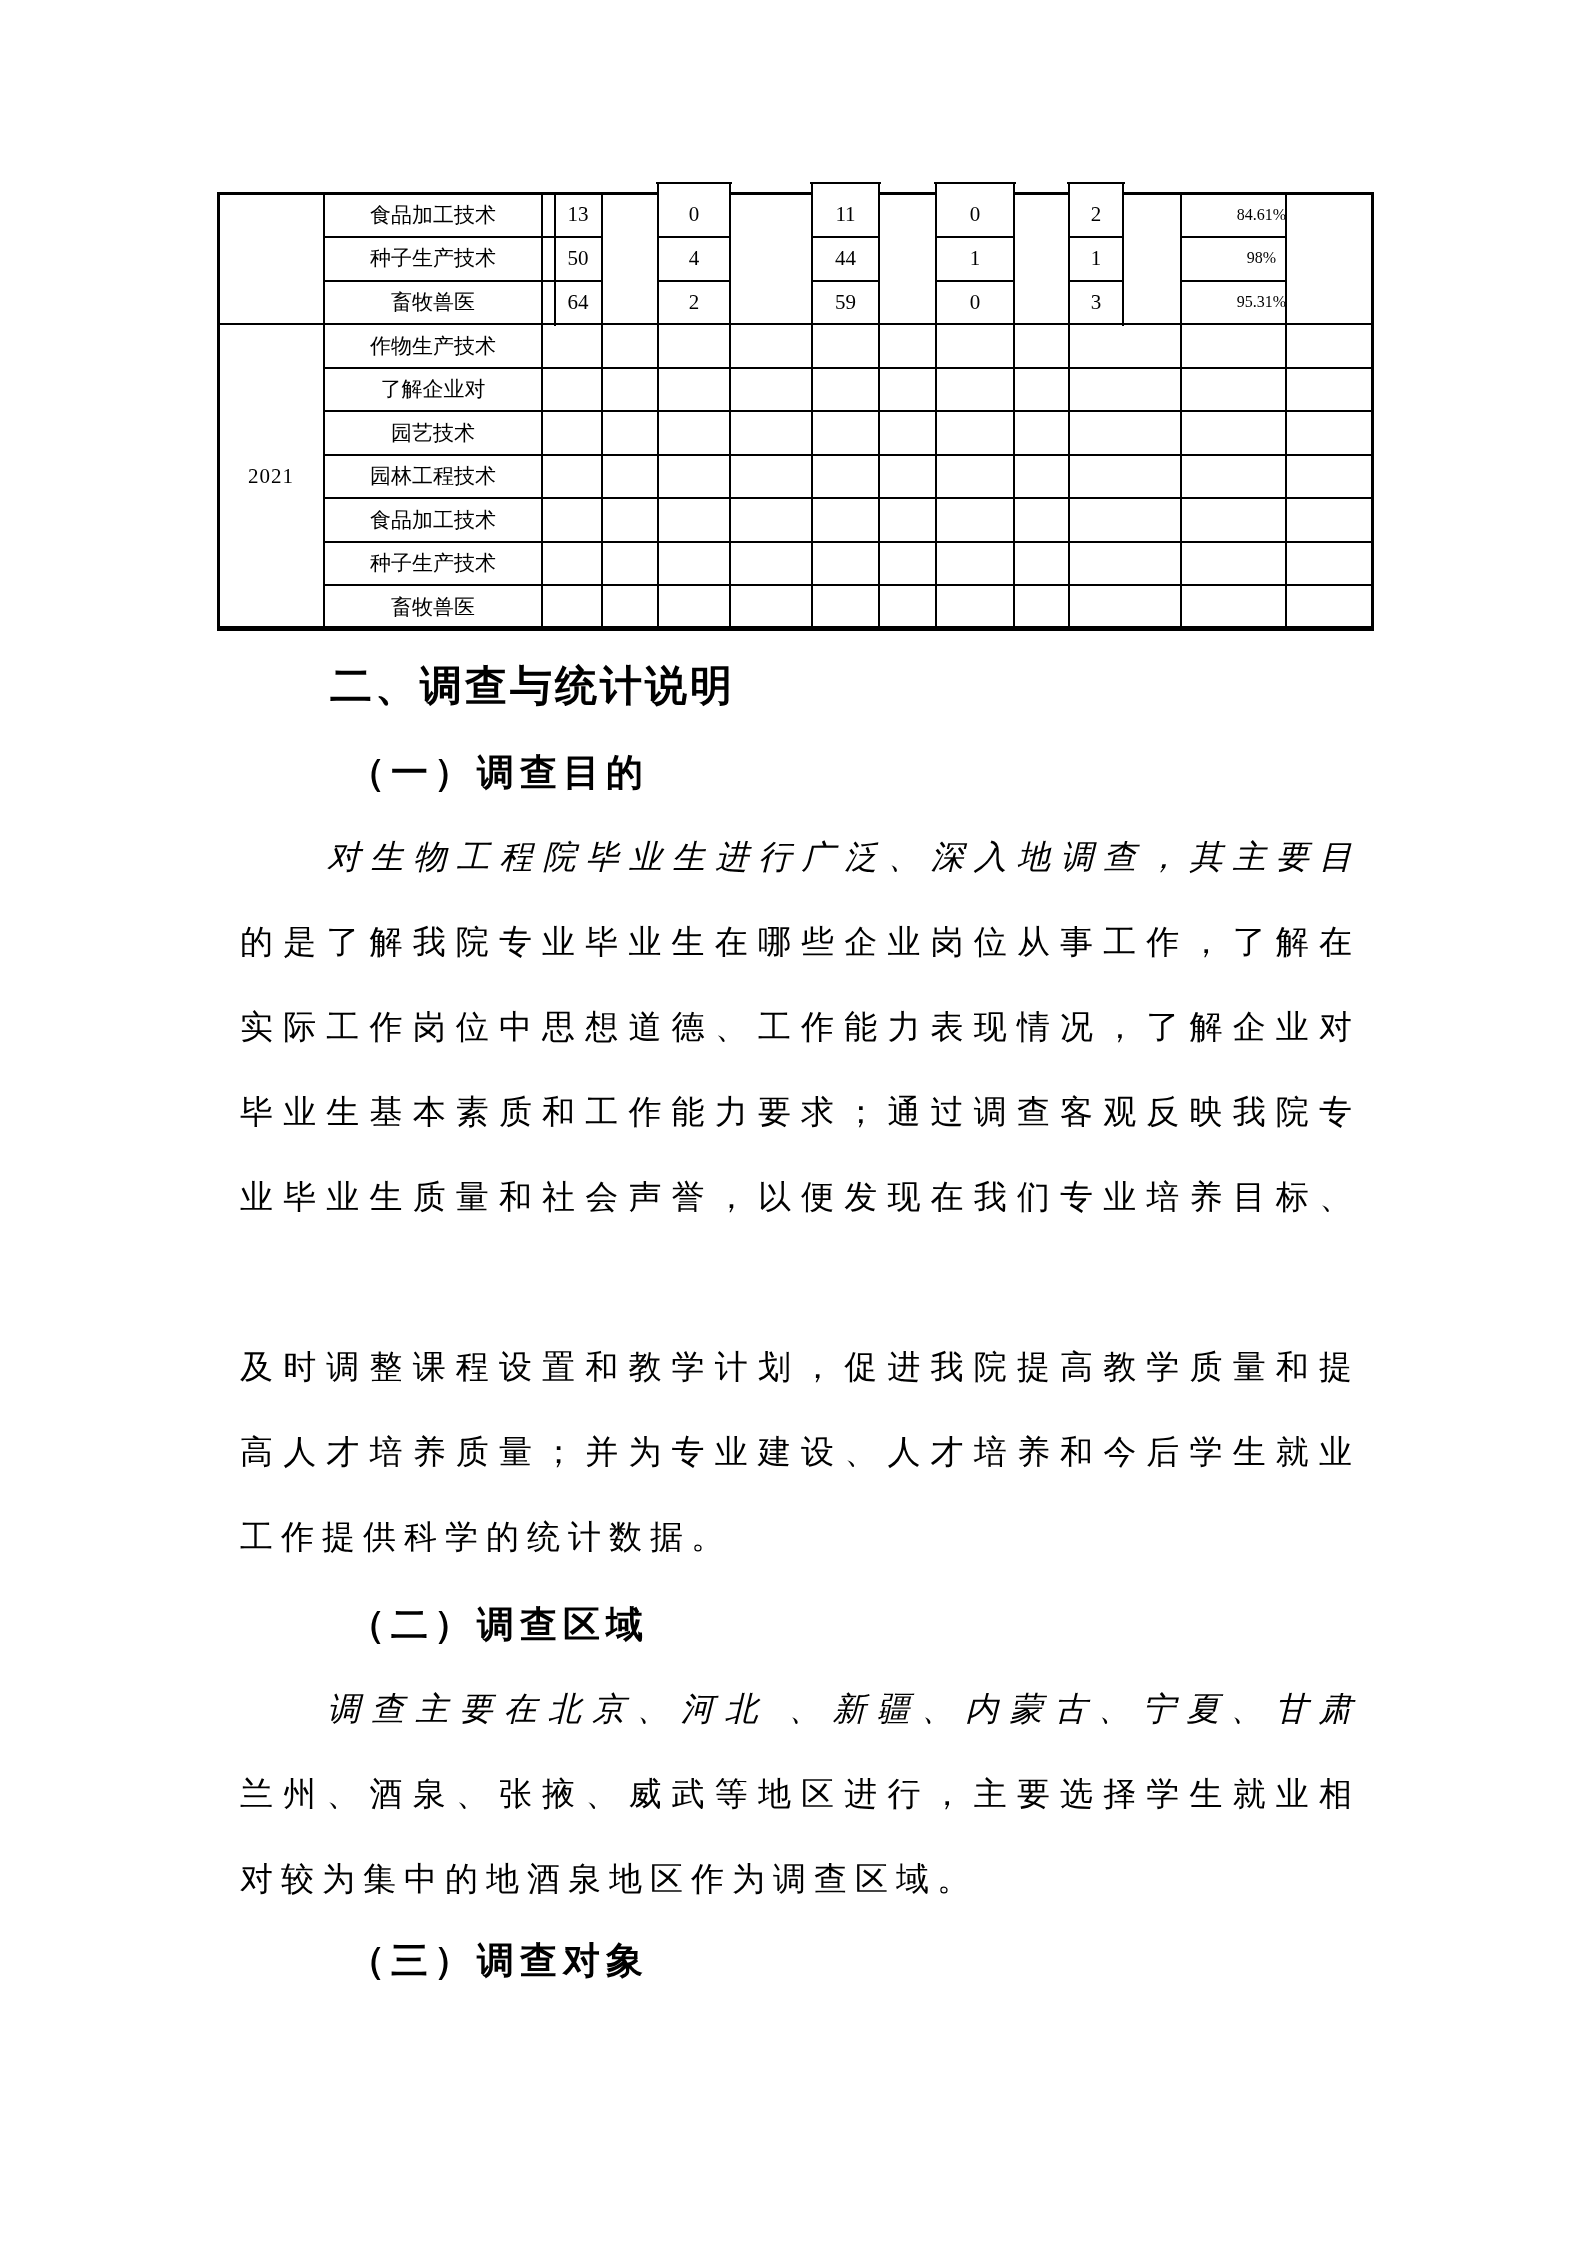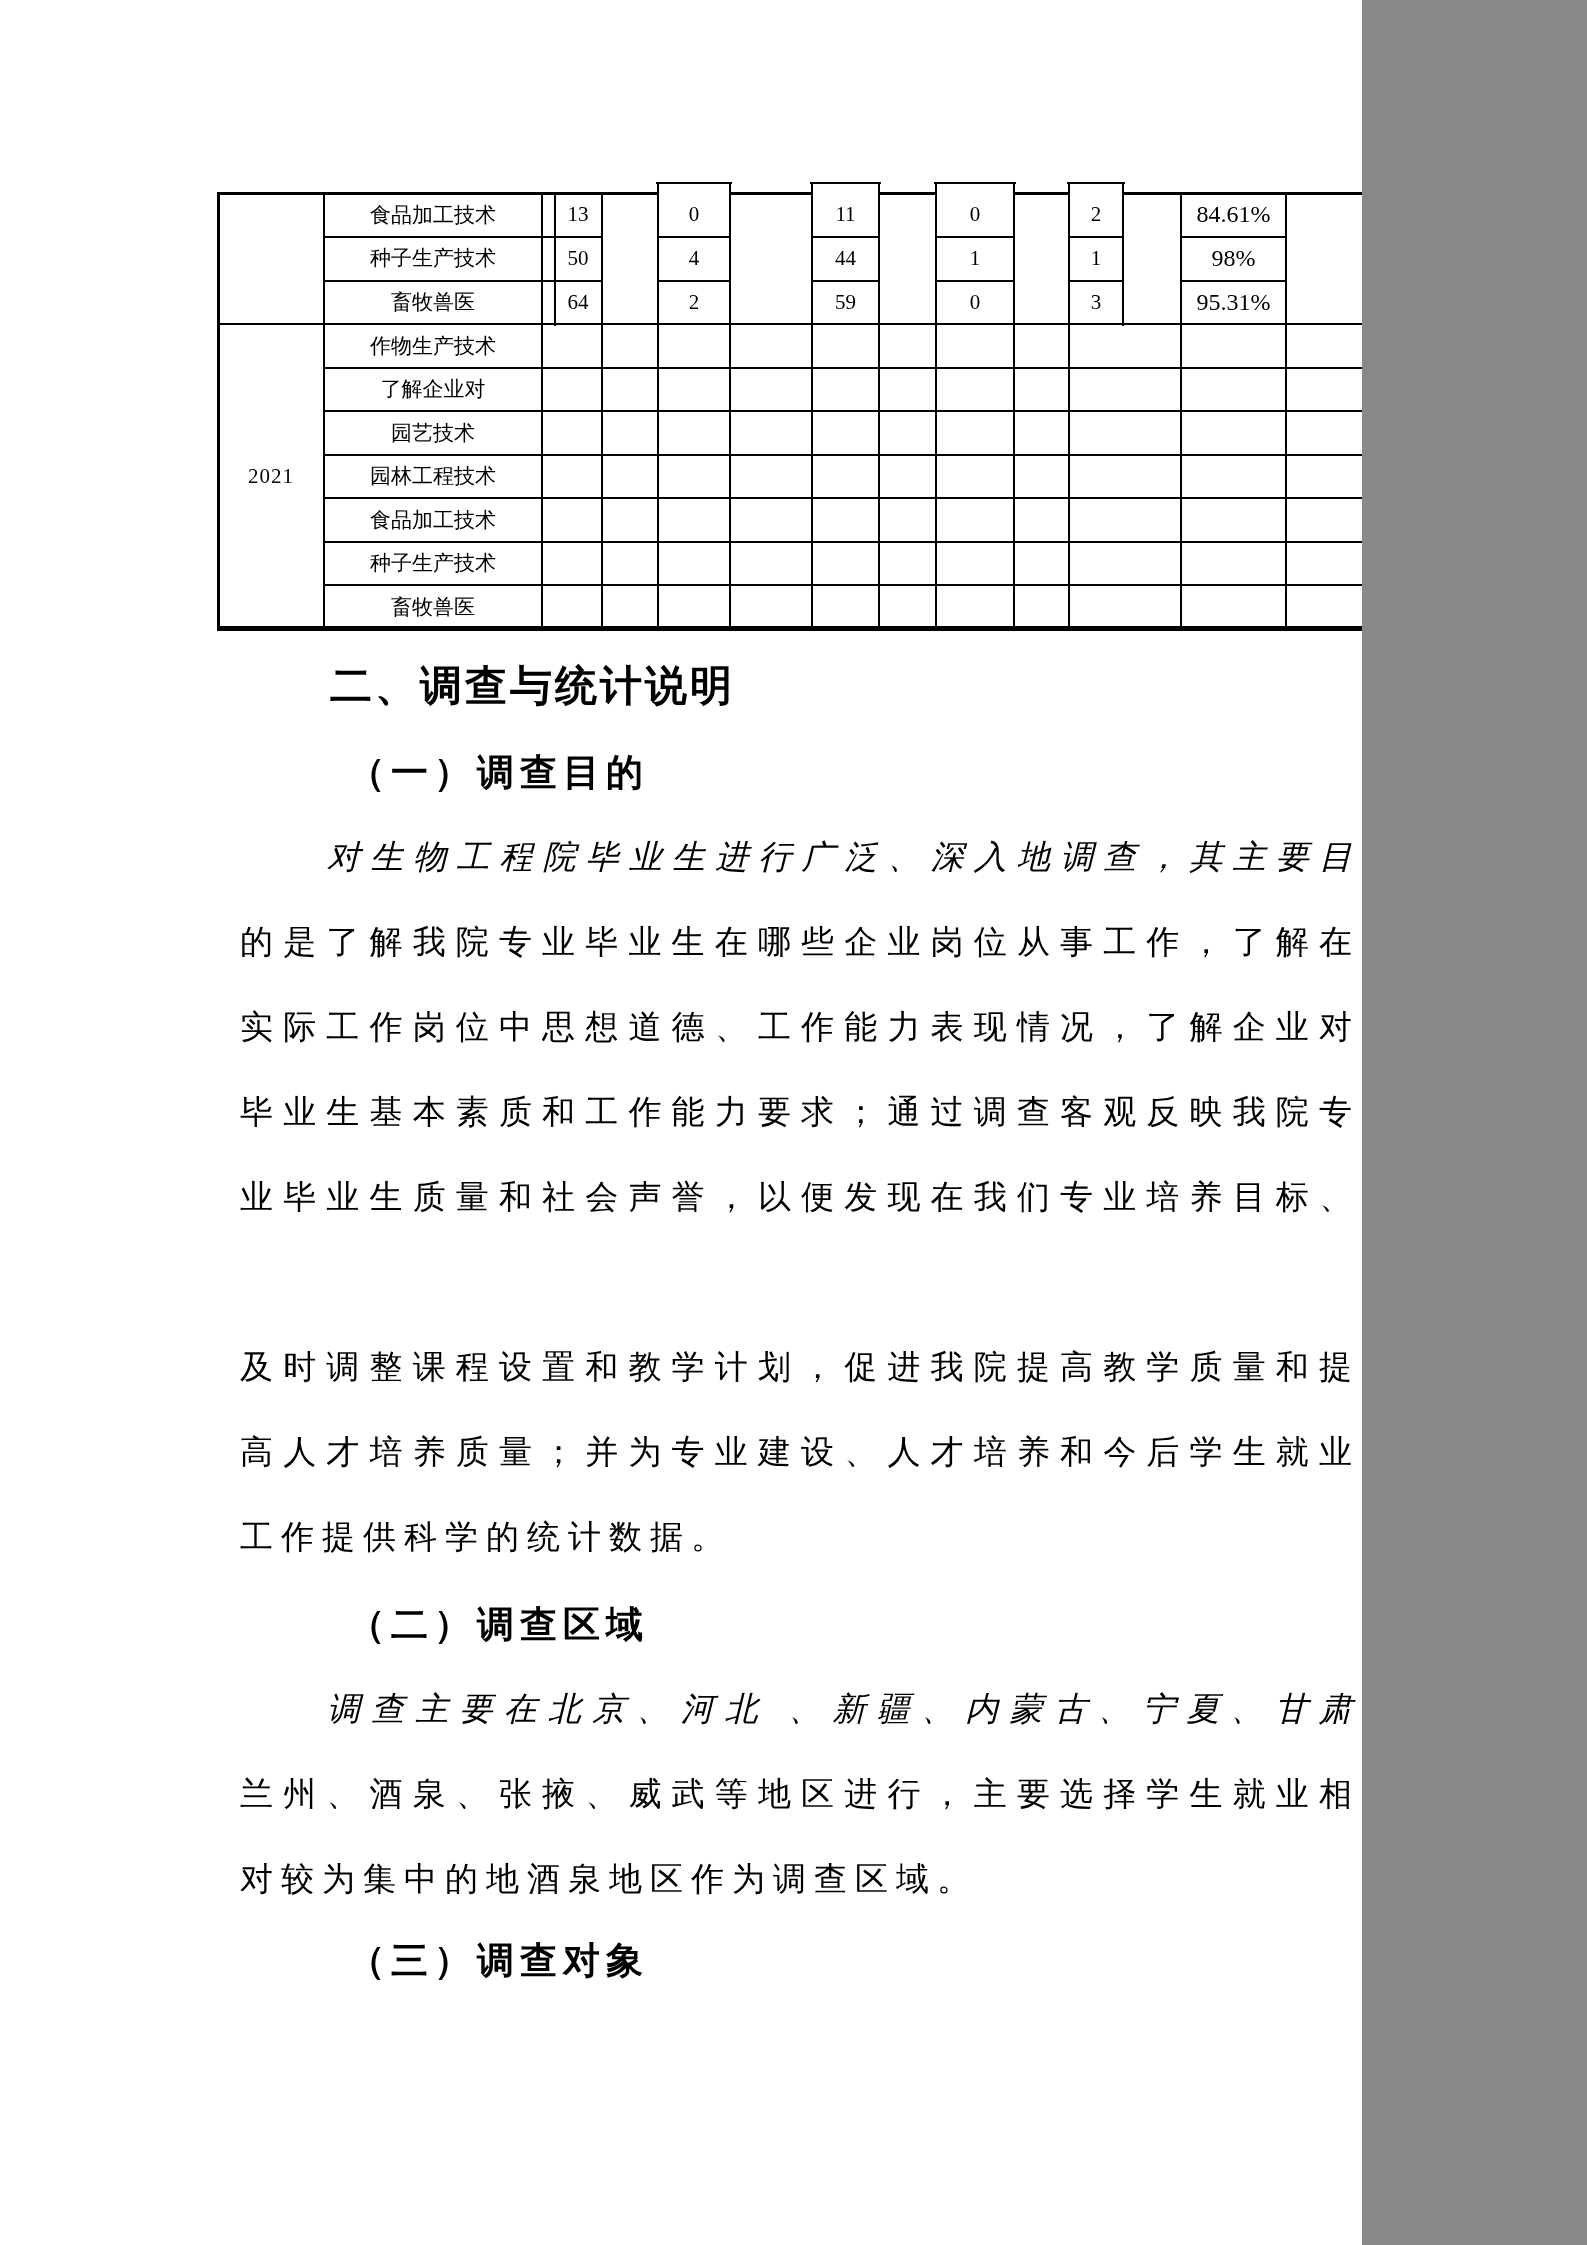--- a/index.html
+++ b/index.html
@@ -1,33 +1,33 @@
 <!DOCTYPE html>
 <html><head>
 <meta charset="utf-8">
 <style>
   html,body{margin:0;padding:0;background:#888;}
   #page{
     position:relative;
-    width:1362px;height:2245px;
+    width:1587px;height:2245px;
     background:#ffffff;
     font-family:"Liberation Serif","DejaVu Serif",serif;
     color:#000;
     overflow:hidden;
   }
   
   .gline{position:absolute;background:#000;}
   .tcell{
     position:absolute;
     display:flex;align-items:center;justify-content:center;
     font-size:21px;color:#000;
     white-space:nowrap;
   }
   .tcell.num{font-size:21px;}
-  .tcell.rate{font-size:24px;}
+  .tcell.rate{font-size:16px;padding-left:28px;}
   .tcell.year{font-size:21px;letter-spacing:1px;}
   
   .h1{
     position:absolute;left:330px;width:900px;
     font-family:Liberation Mono, monospace;
     font-weight:bold;font-size:42px;letter-spacing:3px;
     color:#000;white-space:nowrap;
   }
   .h2{
     position:absolute;left:348px;width:900px;

